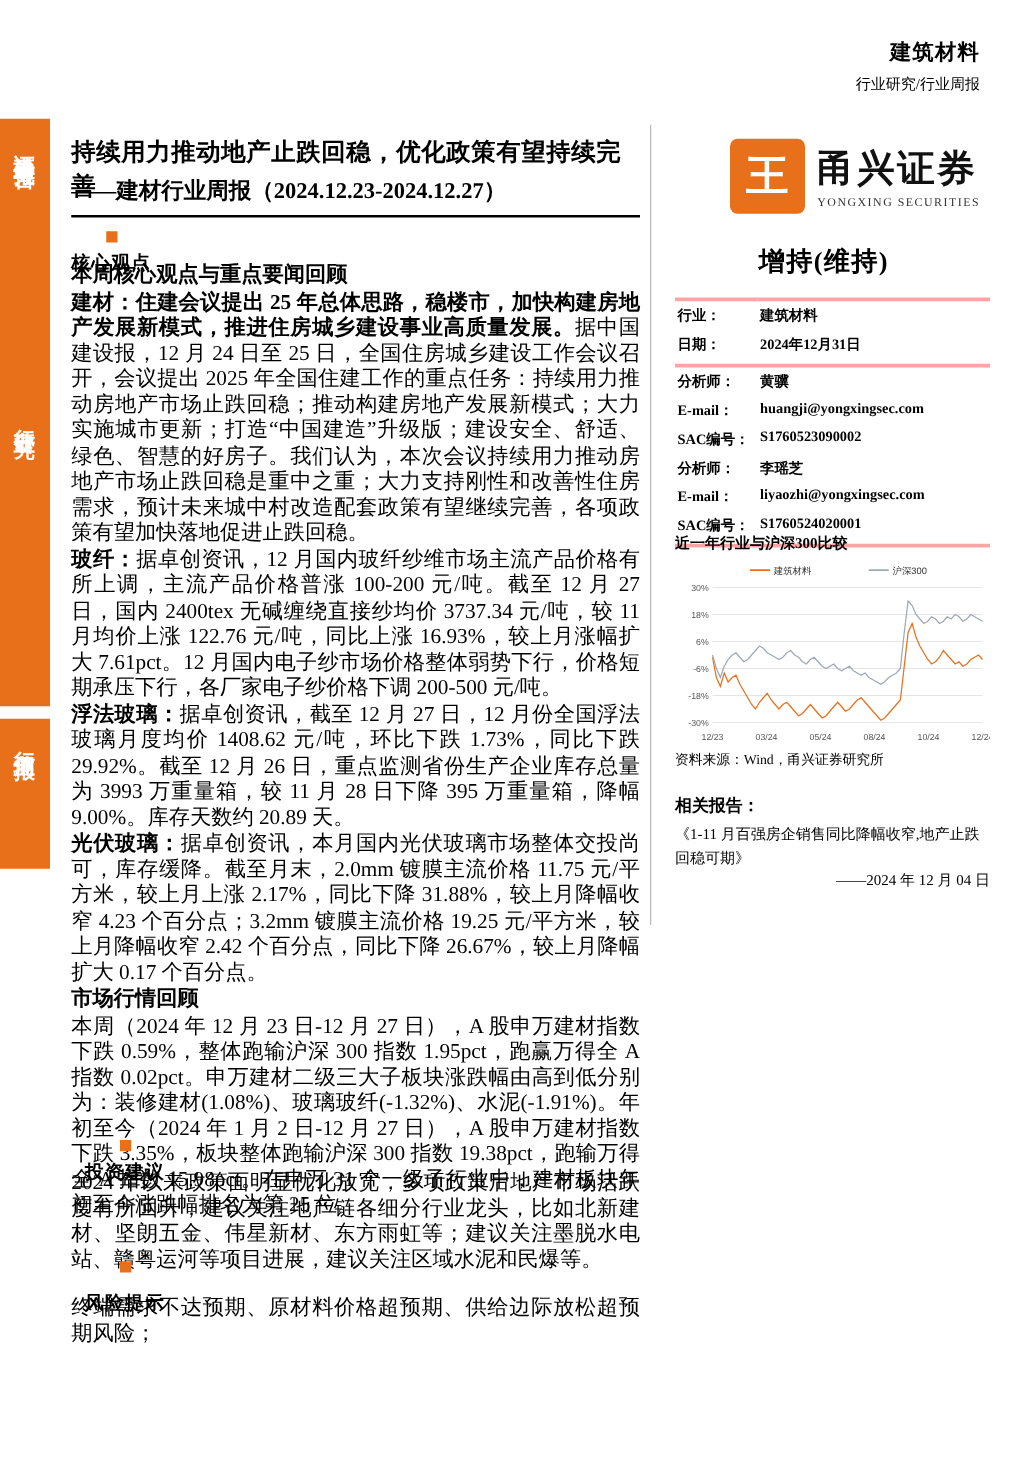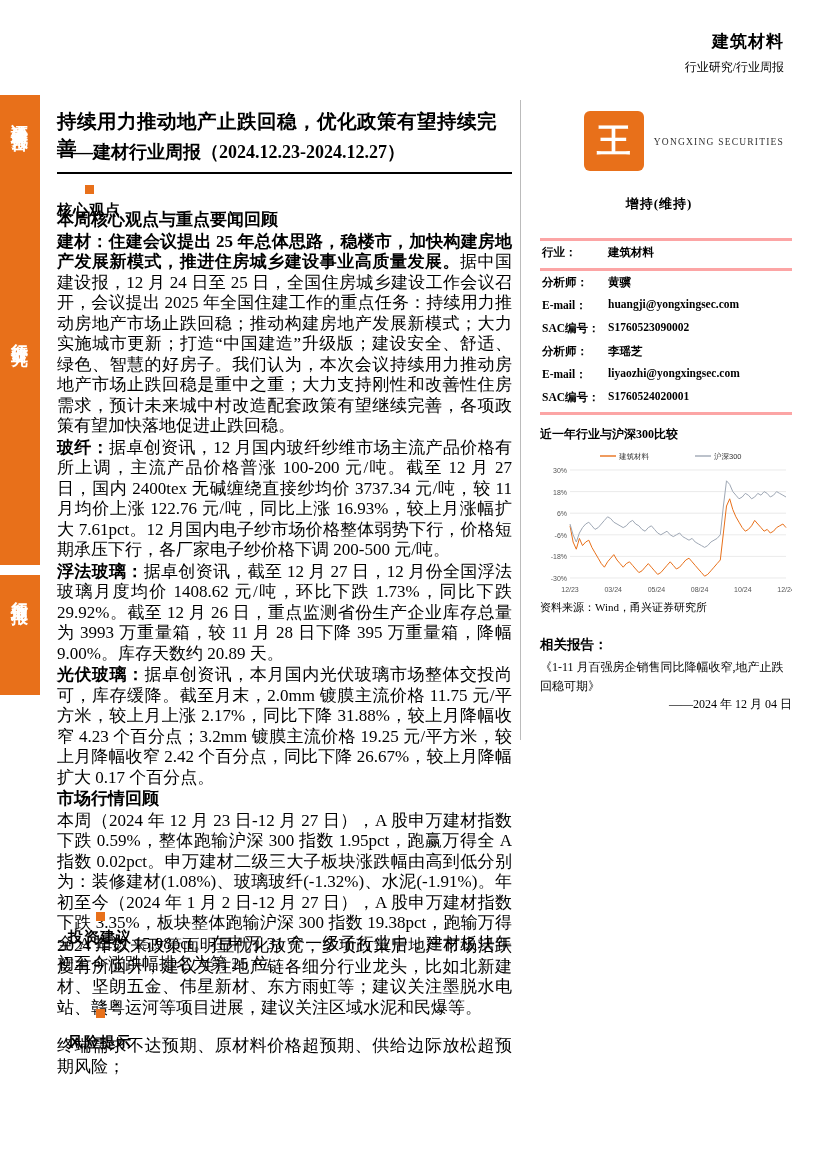--- a/index.html
+++ b/index.html
@@ -69,21 +69,21 @@
   .col{
     position:absolute;left:57px;width:455px;
     font-size:17px;line-height:20.5px;text-align:justify;
   }
   .col p{margin:0 0 1px 0;}
   .b{font-weight:bold;}
 
   
   .rating{
     position:absolute;right:42px;top:195px;width:250px;text-align:center;
-    font-size:13px;font-weight:bold;letter-spacing:1px;
+    font-size:21px;font-weight:bold;letter-spacing:1px;
   }
   .info-table{
     position:absolute;left:540px;top:238px;width:252px;font-size:11.5px;
   }
   .info-table table{border-collapse:collapse;width:100%;}
   .info-table td{padding:4px 2px;vertical-align:top;}
   .info-table .k{width:62px;font-weight:bold;}
   .info-table .v{font-weight:bold;}
   .hr-line{border-top:3px solid #fca5a5;}
 
@@ -108,20 +108,21 @@
 <div class="side-text" style="left:8px;top:330px;">行业研究</div>
 
 <div class="hdr-right">
   <div class="t1">建筑材料</div>
   <div class="t2">行业研究/行业周报</div>
 </div>
 
 <div class="logo-box">
   <div class="logo-mark">王</div>
   <div class="logo-txt">
+    <div class="cn">甬兴证券</div>
     <div class="en">YONGXING SECURITIES</div>
   </div>
 </div>
 
 <div class="title-main">持续用力推动地产止跌回稳，优化政策有望持续完善</div>
 <div class="title-sub">——建材行业周报（2024.12.23-2024.12.27）</div>
 <div class="title-rule"></div>
 <div class="vrule"></div>
 
 <div class="sec" style="left:57px;top:185px;">
@@ -156,20 +157,24 @@
 </div>
 
 <div class="rating">增持(维持)</div>
 
 <div class="info-table">
   <table>
     <tbody>
         <tr class="hr-line">
           <td class="k">行业：</td>
         <td class="v">建筑材料</td>
+        </tr>
+    <tr>
+          <td class="k">日期：</td>
+        <td class="v">2024年12月31日</td>
         </tr>
     <tr>
           <td colspan="2" style="padding:0;">
             <div class="hr-line" style="margin-top:4px;"></div>
           </td>
         </tr>
     <tr>
           <td class="k">分析师：</td>
         <td class="v">黄骥</td>
         </tr>

